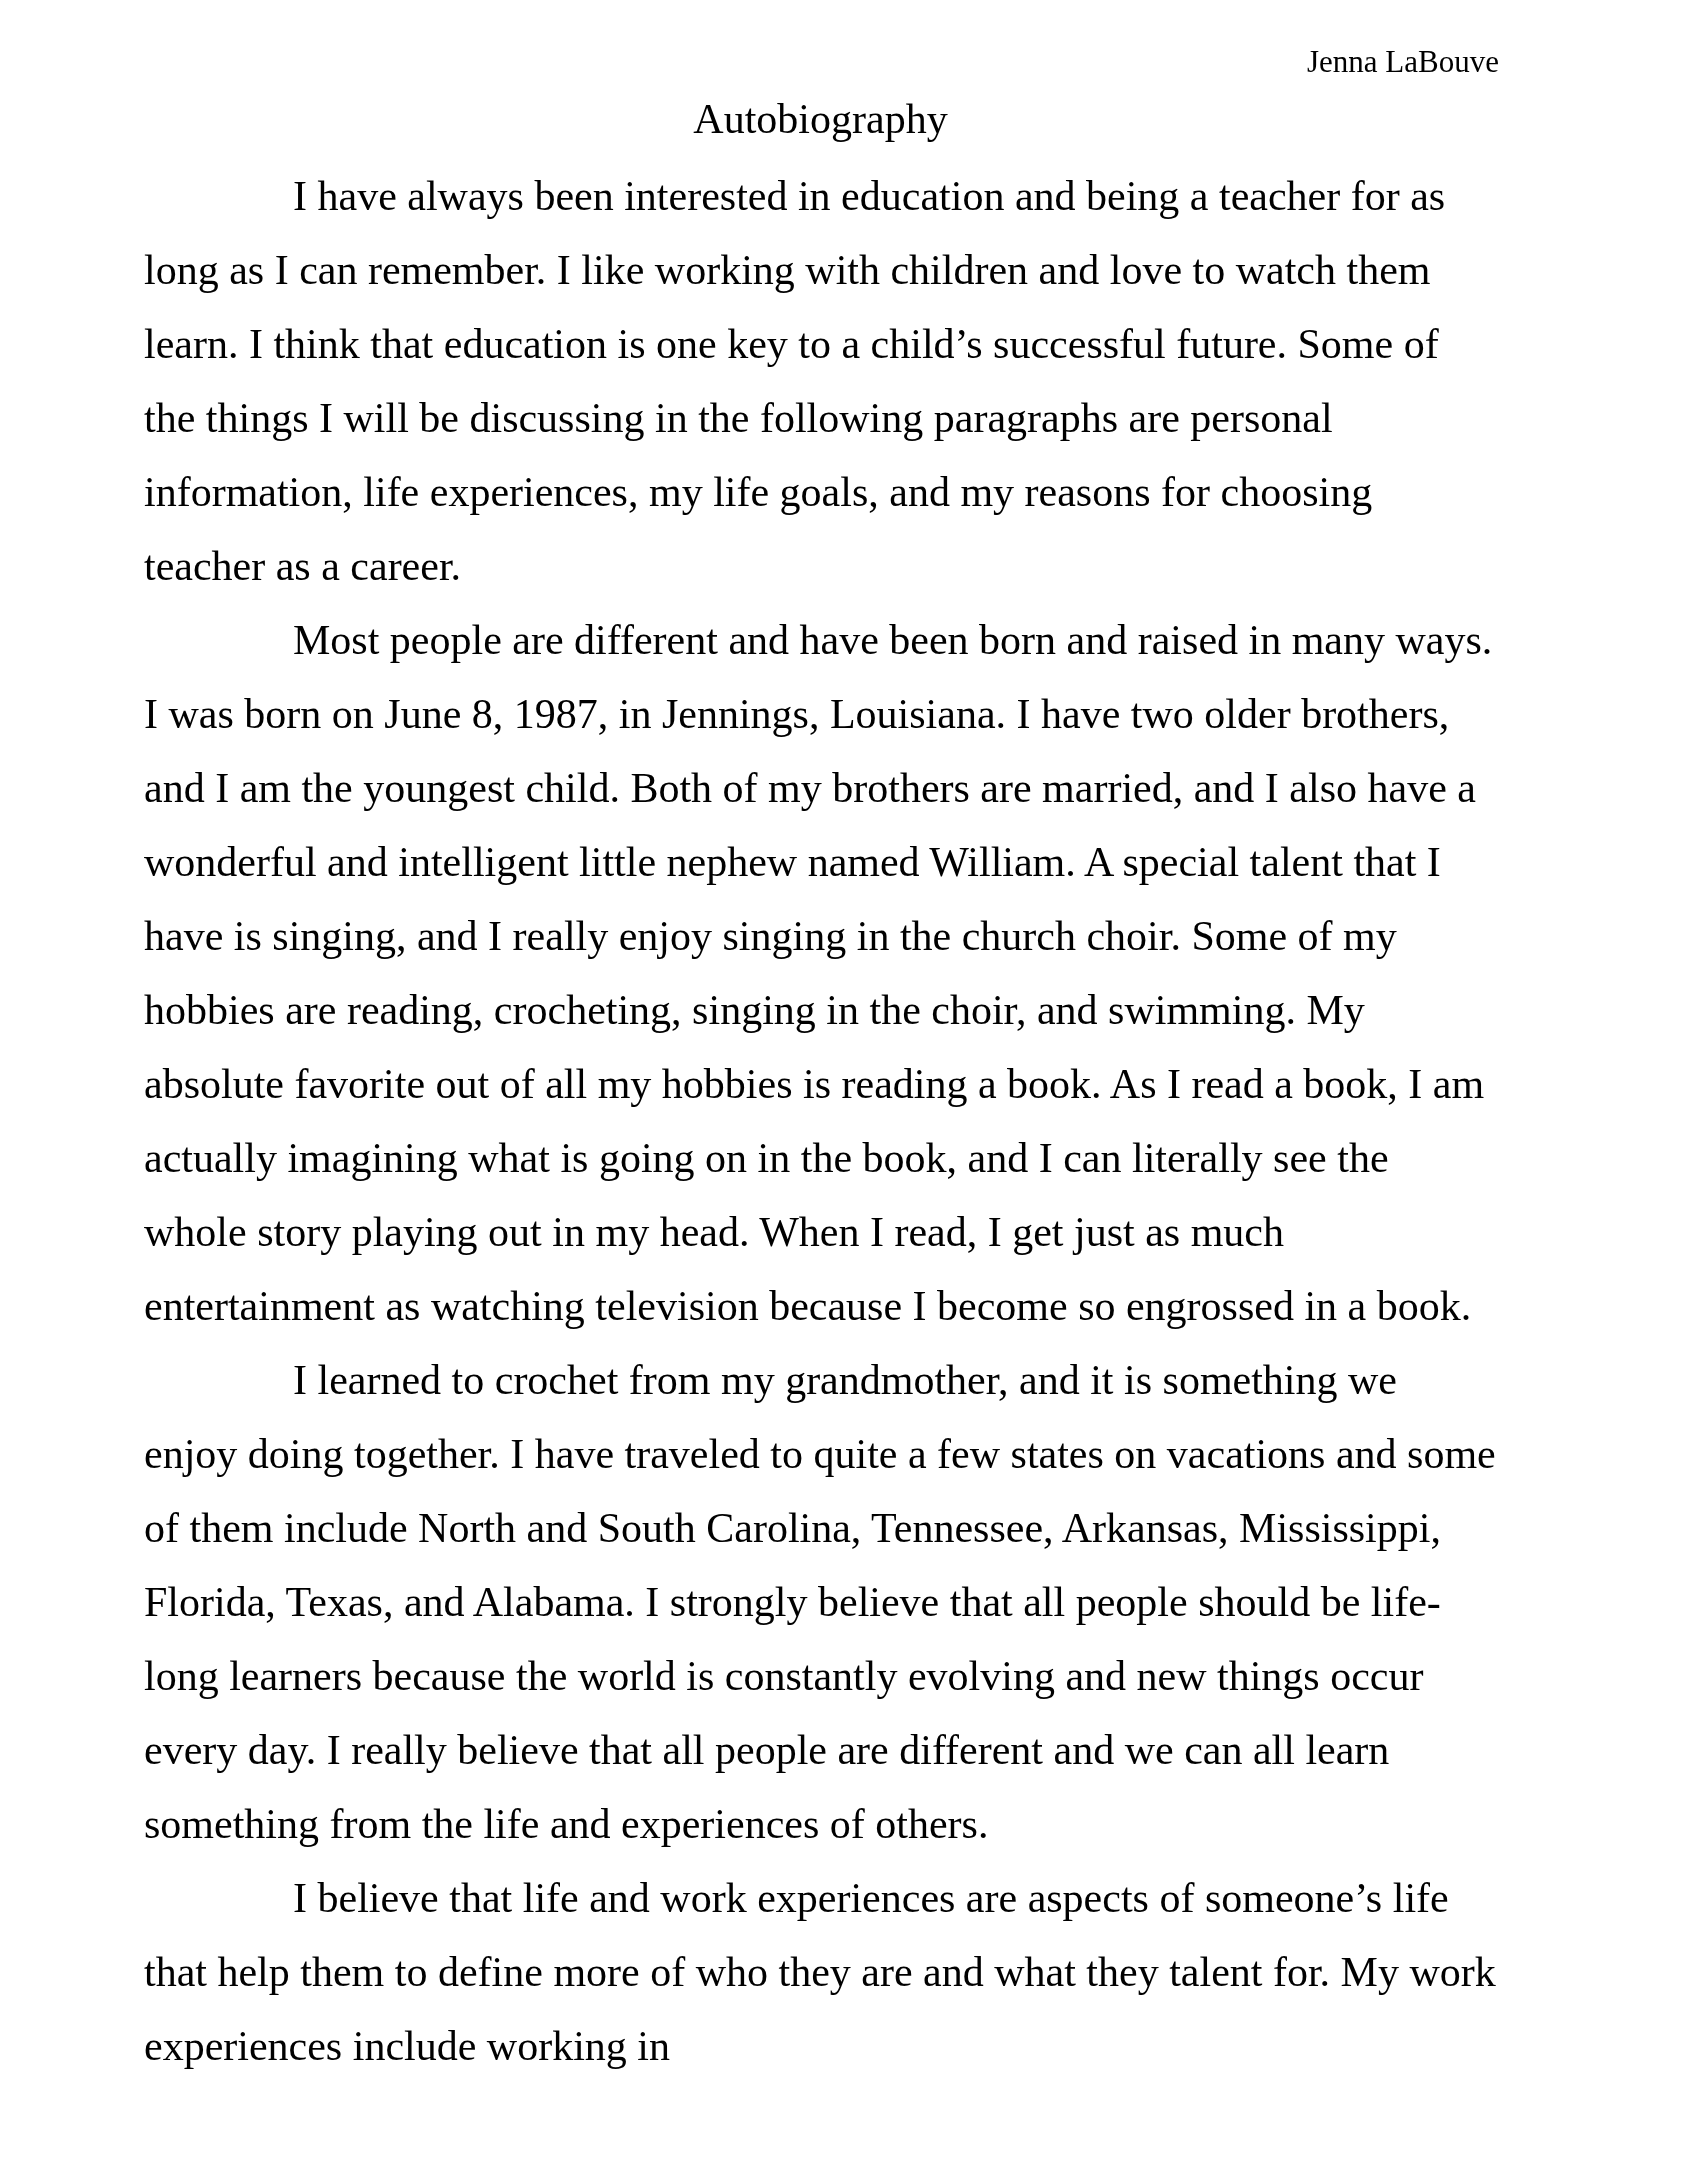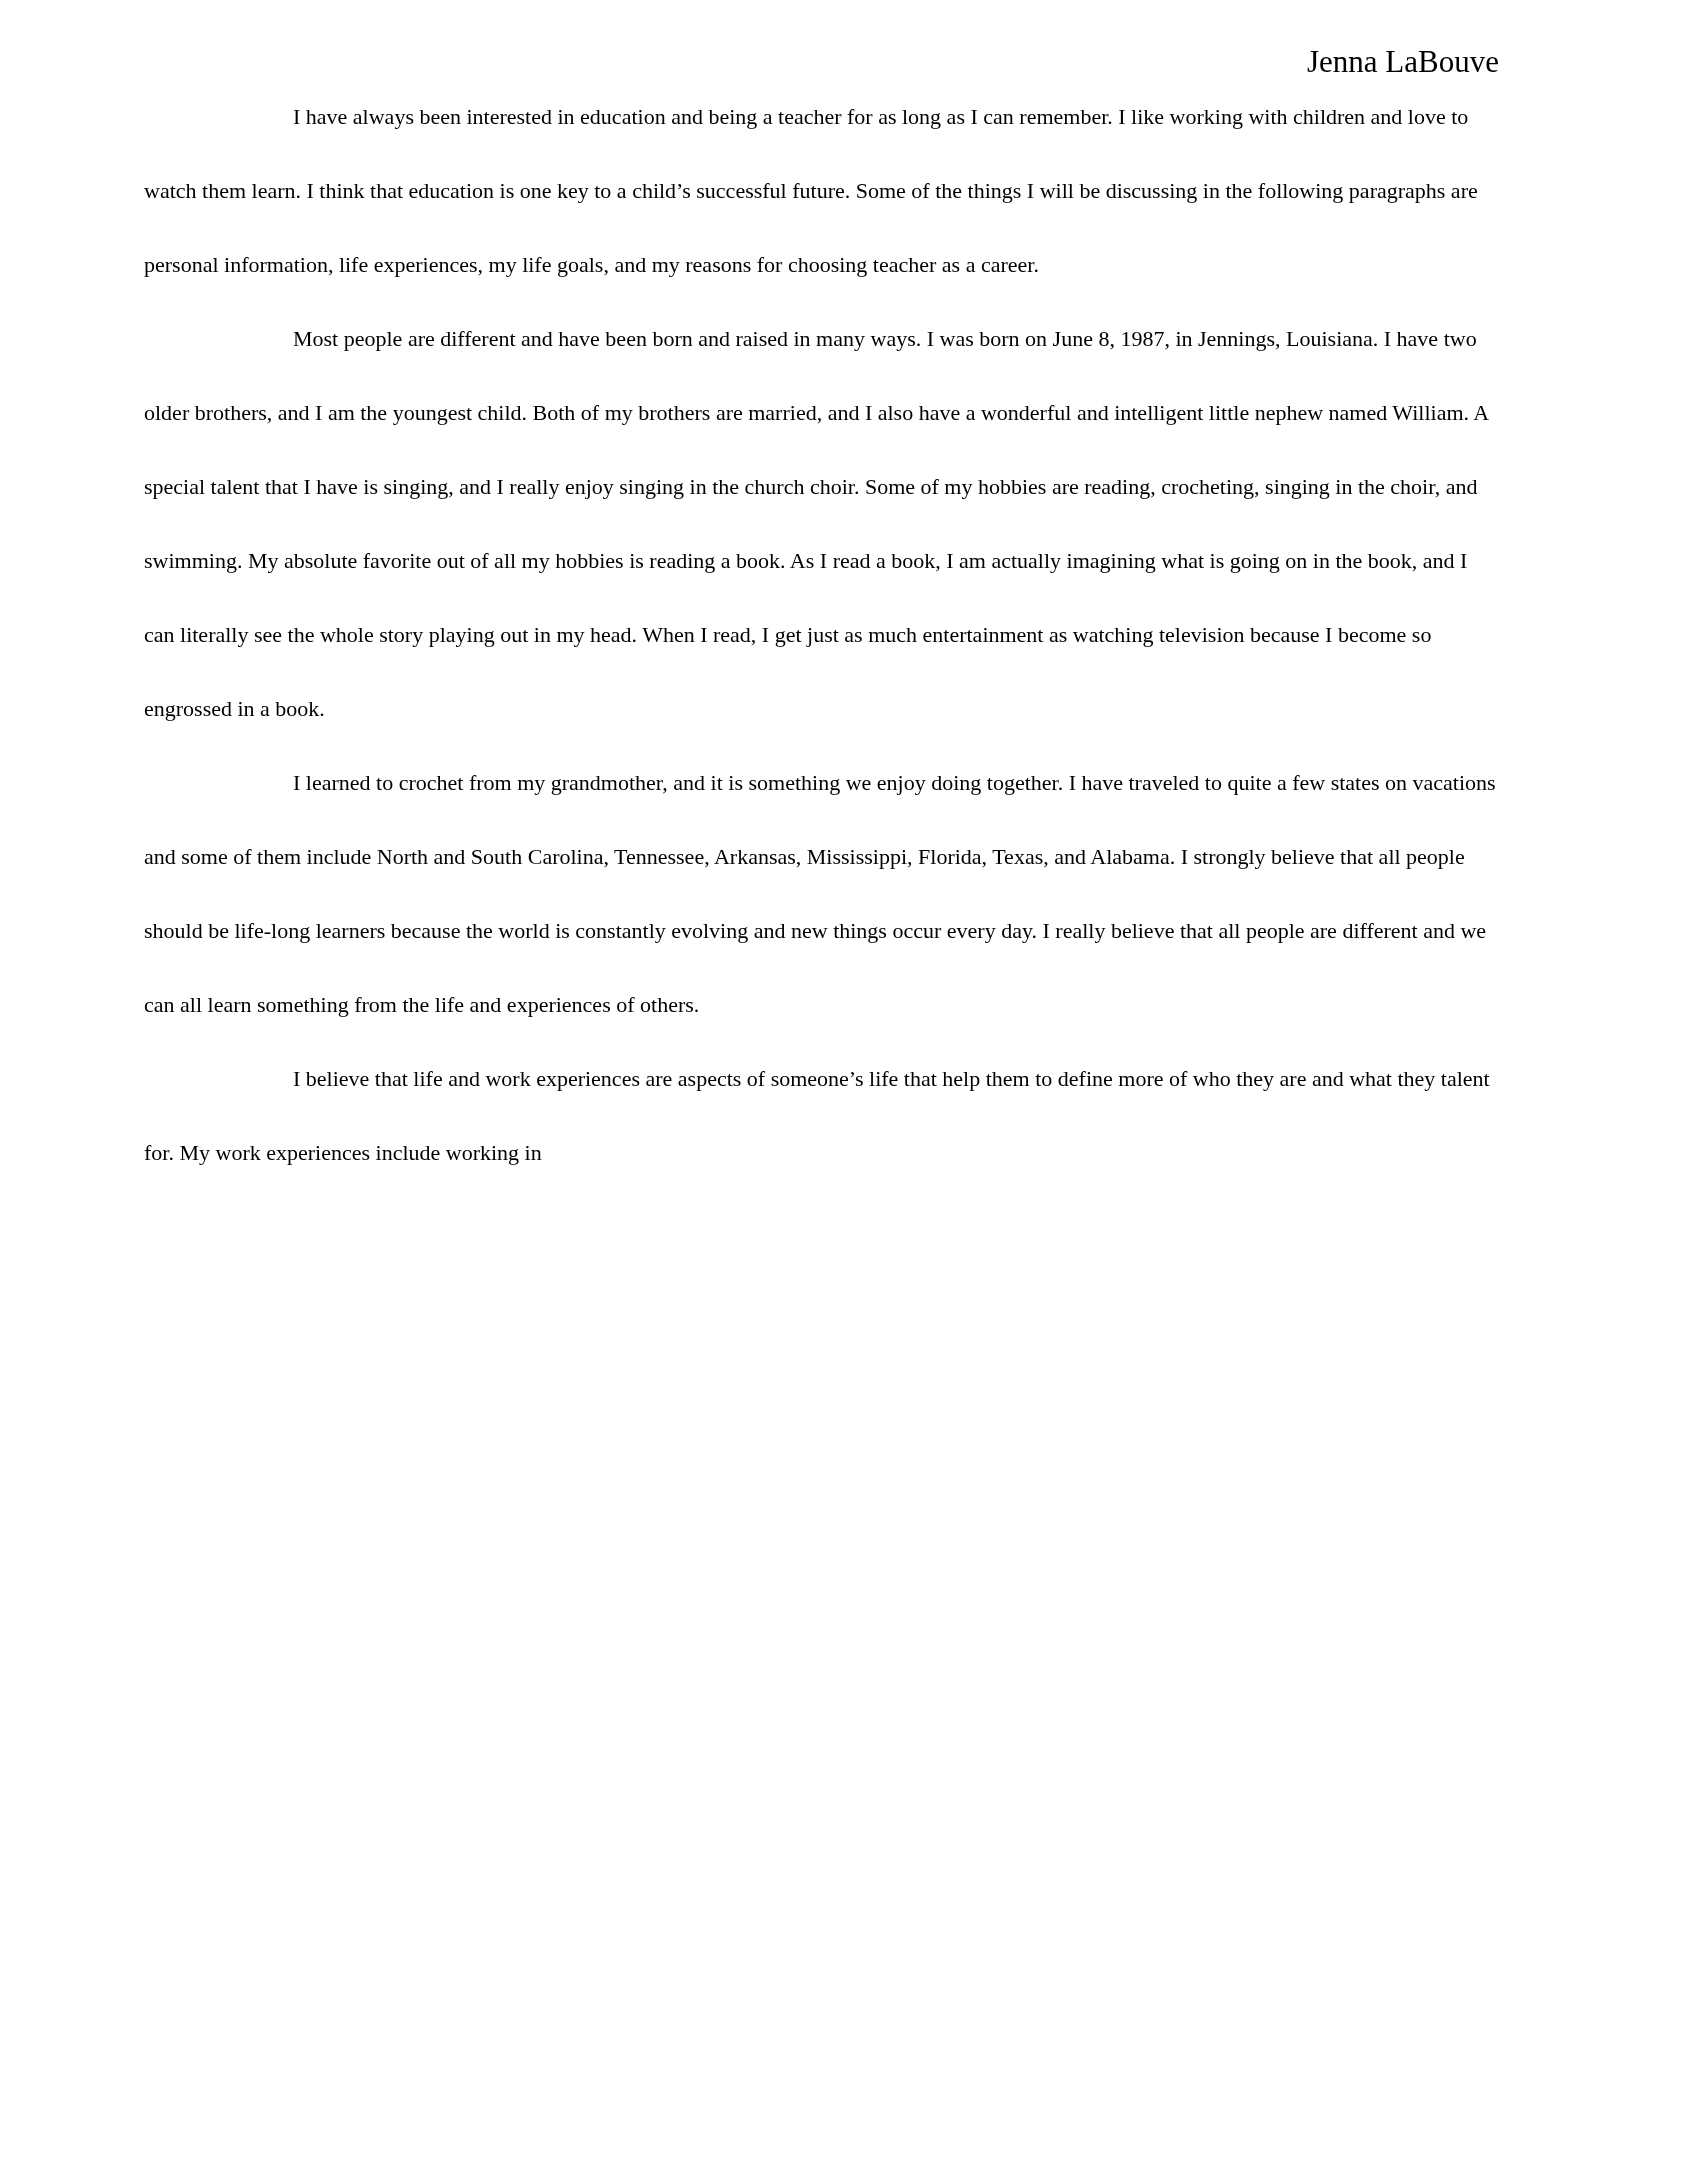--- a/index.html
+++ b/index.html
@@ -30,38 +30,39 @@
   .doc-title {
     margin: 0;
     padding: 0 186px 0 144px;
     text-align: center;
     font-size: 42px;
     font-weight: normal;
     line-height: 79px;
   }
   .doc-body {
     padding: 0 186px 0 144px;
-    font-size: 22px;
+    font-size: 42px;
     line-height: 74px;
     text-align: left;
   }
   .para {
     margin: 0;
     text-indent: 149px;
   }
 </style>
 </head>
 <body>
 
 <div class="page">
 
   <header class="doc-header">
     <div class="header-line">Jenna LaBouve</div>
   </header>
 
+  <h1 class="doc-title">Autobiography</h1>
 
   <main class="doc-body">
     <p class="para">I have always been interested in education and being a teacher for as long as I can remember. I like working with children and love to watch them learn. I think that education is one key to a child’s successful future. Some of the things I will be discussing in the following paragraphs are personal information, life experiences, my life goals, and my reasons for choosing teacher as a career.</p>
     <p class="para">Most people are different and have been born and raised in many ways. I was born on June 8, 1987, in Jennings, Louisiana. I have two older brothers, and I am the youngest child. Both of my brothers are married, and I also have a wonderful and intelligent little nephew named William. A special talent that I have is singing, and I really enjoy singing in the church choir. Some of my hobbies are reading, crocheting, singing in the choir, and swimming. My absolute favorite out of all my hobbies is reading a book.  As I read a book, I am actually imagining what is going on in the book, and I can literally see the whole story playing out in my head.   When I read, I get just as much entertainment as watching television because I become so engrossed in a book.</p>
     <p class="para">I learned to crochet from my grandmother, and it is something we enjoy doing together. I have traveled to quite a few states on vacations and some of them include North and South Carolina, Tennessee, Arkansas, Mississippi, Florida, Texas, and Alabama. I strongly believe that all people should be life-long learners because the world is constantly evolving and new things occur every day. I really believe that all people are different and we can all learn something from the life and experiences of others.</p>
     <p class="para">I believe that life and work experiences are aspects of someone’s life that help them to define more of who they are and what they talent for. My work experiences include working in</p>
   </main>
 
 </div>
 

